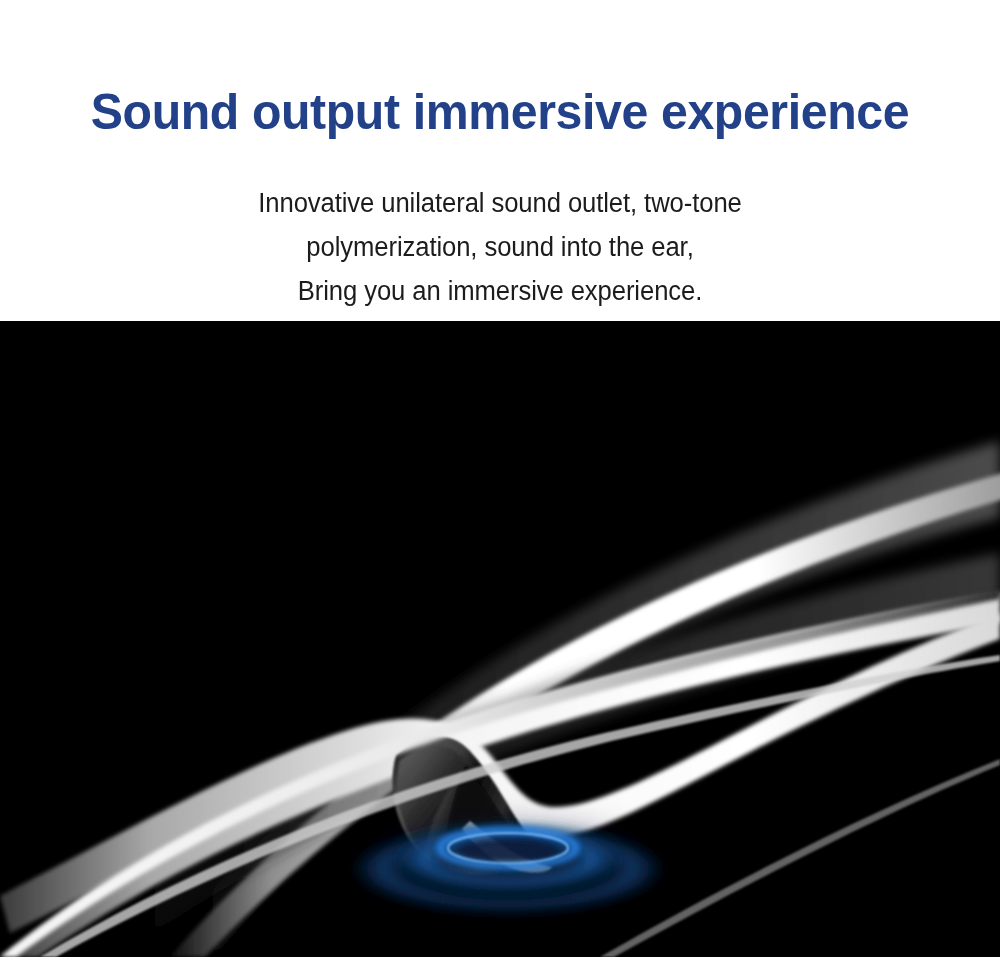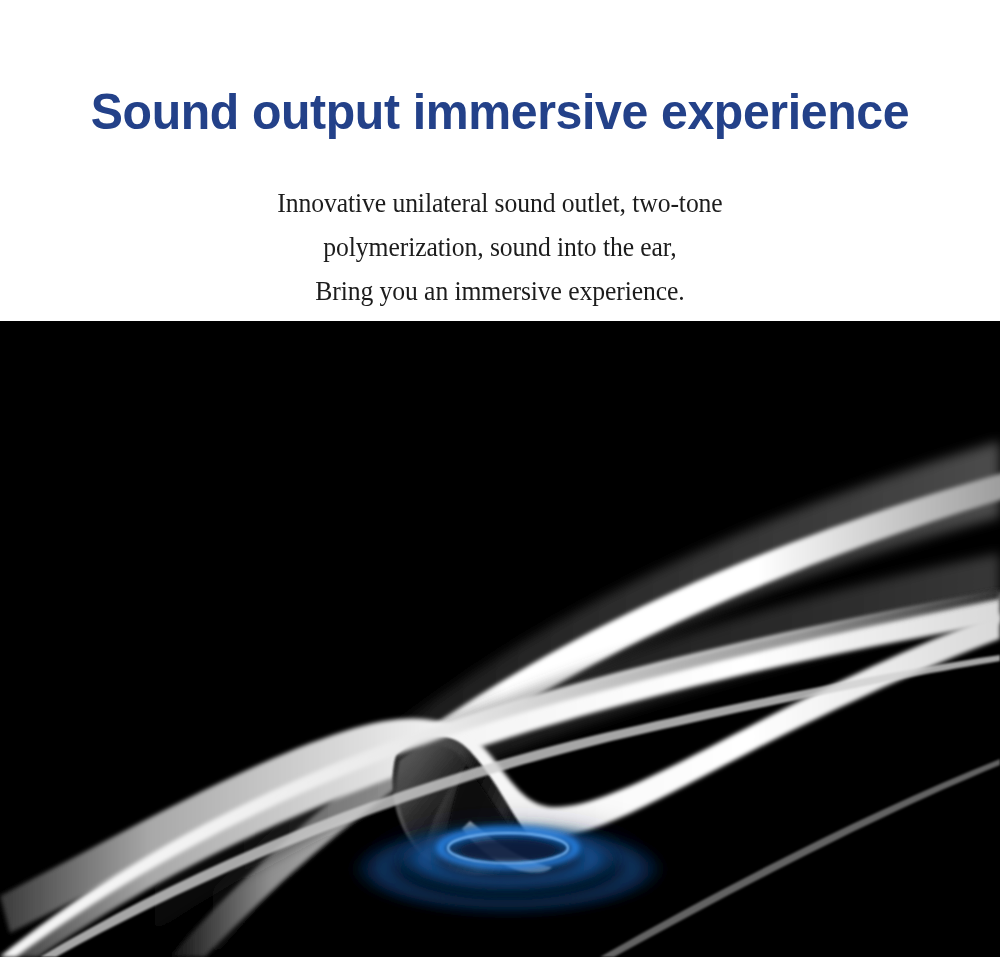--- a/index.html
+++ b/index.html
@@ -47,21 +47,21 @@
     transform: scaleX(0.965);
     transform-origin: 50% 50%;
   }
 
   .subhead {
     position: absolute;
     left: 0;
     top: 181px;
     width: 1000px;
     margin: 0;
-    font-family: Liberation Serif, serif;
+    font-family: Liberation Sans, sans-serif;
     font-size: 27px;
     font-weight: 400;
     line-height: 44px;
     color: #1c1c1c;
     letter-spacing: -0.1px;
     text-align: center;
   }
   .subhead .ln { display: block; transform: scaleX(0.95); }
 
   

